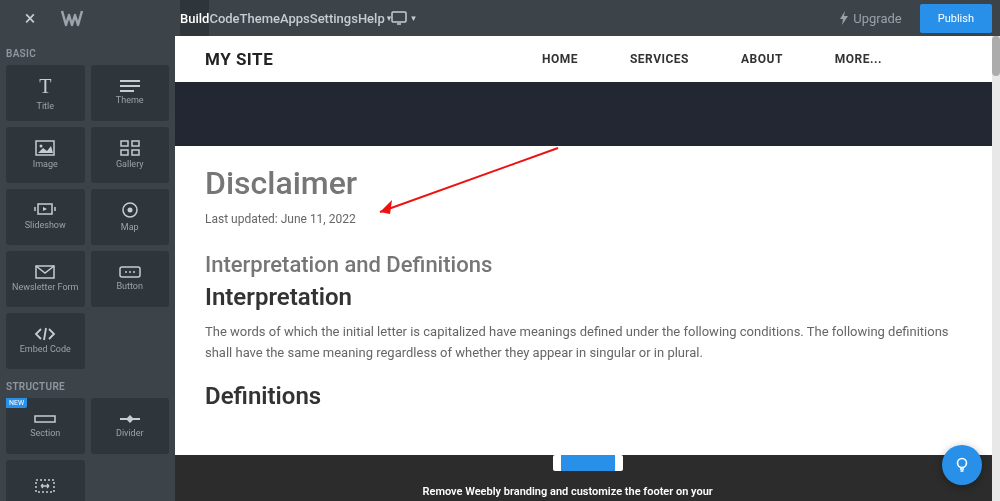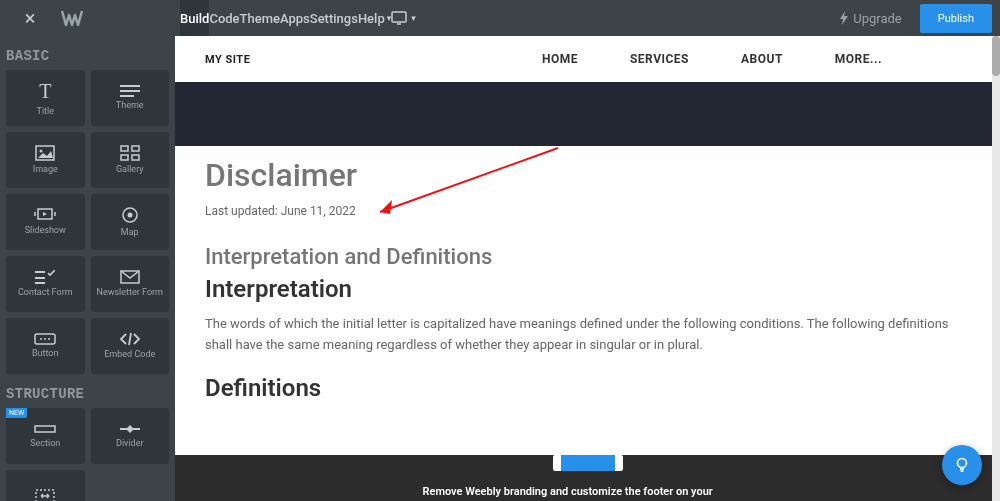--- a/index.html
+++ b/index.html
@@ -9,34 +9,34 @@
 .topbar .close { width: 60px; text-align: center; font-size: 20px; cursor: pointer; color: #c5cdd2; }
 .topbar .logo { width: 90px; text-align: center; }
 .topbar .tabs { display: flex; height: 100%; margin-left: 30px; }
 .topbar .tab { padding: 0 0; display: flex; align-items: center; cursor: pointer; font-weight: 500; }
 .topbar .tab.active { background: #2e363b; color: #fff; }
 .topbar .spacer { flex: 1; }
 .topbar .upgrade { padding: 0 14px; cursor: pointer; display: flex; align-items: center; gap: 4px; font-size: 13px; color: #98a2a8; }
 .topbar .publish { background: #2990ea; color: #fff; padding: 8px 18px; margin: 0 8px 0 4px; border-radius: 2px; font-size: 11px; cursor: pointer; }
 
 .sidebar { position: absolute; top: 36px; left: 0; width: 175px; bottom: 0; background: #3c444a; color: #9aa3a8; font-size: 10px; overflow-y: auto; padding-bottom: 10px; }
-.sidebar .section-label { font-size: 14px; font-weight: 600; padding: 12px 10px 6px 6px; color: #8f989e; letter-spacing: 0.3px; font-family: Liberation Mono, monospace; }
+.sidebar .section-label { font-size: 10px; font-weight: 600; padding: 12px 10px 6px 6px; color: #8f989e; letter-spacing: 0.3px; }
 .sidebar .grid { display: grid; grid-template-columns: 1fr 1fr; gap: 6px; padding: 0 6px; }
 .sidebar .tool { background: #2e363b; border-radius: 3px; height: 56px; display: flex; flex-direction: column; align-items: center; justify-content: center; gap: 4px; cursor: grab; position: relative; }
 .sidebar .tool .ti { font-size: 18px; color: #c5cdd2; display: flex; align-items: center; justify-content: center; }
 .sidebar .tool .tl { font-size: 9px; color: #9aa3a8; text-align: center; line-height: 1.1; }
 .sidebar .new-badge { position: absolute; top: 0; left: 0; background: #2990ea; color: #fff; font-size: 7px; padding: 1px 3px; border-radius: 0 0 2px 0; }
 
 .canvas { position: absolute; top: 36px; left: 175px; right: 8px; bottom: 46px; background: #fff; overflow: hidden; }
 .site-header { height: 46px; background: #fff; display: flex; align-items: center; padding: 0 30px; }
-.site-title { font-weight: 700; font-size: 11px; color: #222; letter-spacing: 0.5px; }
+.site-title { font-weight: 700; font-size: 17px; color: #222; letter-spacing: 0.5px; }
 .site-nav { margin-left: auto; display: flex; gap: 52px; font-size: 12px; color: #333; letter-spacing: 0.5px; margin-right: 80px; font-weight: bold; }
 .site-nav span { cursor: pointer; }
 .hero-dark { height: 64px; background: #232734; }
-.content { padding: 10px 30px; color: #555; }
+.content { padding: 18px 30px; color: #555; }
 .content h1 { font-size: 32px; color: #767676; font-weight: 500; margin-bottom: 10px; }
 .content .updated { font-size: 12px; color: #666; margin-bottom: 26px; }
 .content h2 { font-size: 22px; color: #767676; font-weight: 500; margin-bottom: 6px; }
 .content h3 { font-size: 24px; color: #333; font-weight: 600; margin-bottom: 10px; }
 .content p { font-size: 13px; color: #666; line-height: 1.65; margin-bottom: 18px; }
 
 .arrow { position: absolute; top: 146px; left: 370px; width: 190px; height: 76px; pointer-events: none; }
 
 .footer-banner { position: absolute; left: 175px; right: 0; bottom: 0; height: 46px; background: #2c2c2c; display: flex; align-items: center; padding: 0 16px; color: #fff; font-size: 11px; gap: 14px; flex-direction: column; }
 .footer-banner .thumb { width: 70px; height: 36px; background: #fff; border-radius: 2px; display: flex; align-items: center; justify-content: center; }
@@ -138,31 +138,20 @@
         <div class="tl">Slideshow</div>
       </div>
     <div class="tool">
         <div class="ti">
           <svg width="18" height="18">
             <circle cx="9" cy="9" r="7" stroke="#c5cdd2" stroke-width="1.5" fill="none"></circle>
             <circle cx="9" cy="9" r="2.5" fill="#c5cdd2"></circle>
           </svg>
         </div>
         <div class="tl">Map</div>
-      </div>
-    <div class="tool">
-        <div class="ti">
-          <svg width="20" height="14">
-            <line x1="0" y1="2" x2="10" y2="2" stroke="#c5cdd2" stroke-width="2"></line>
-            <path d="M13 1 L15 3 L20 -2" stroke="#c5cdd2" stroke-width="1.6" fill="none" transform="translate(0,2)"></path>
-            <line x1="0" y1="8" x2="10" y2="8" stroke="#c5cdd2" stroke-width="2"></line>
-            <line x1="0" y1="13" x2="10" y2="13" stroke="#c5cdd2" stroke-width="2"></line>
-          </svg>
-        </div>
-        <div class="tl">Contact Form</div>
       </div>
     <div class="tool">
         <div class="ti">
           <svg width="20" height="14">
             <rect x="1" y="1" width="18" height="12" stroke="#c5cdd2" stroke-width="1.5" fill="none"></rect>
             <path d="M1 1 L10 8 L19 1" stroke="#c5cdd2" stroke-width="1.5" fill="none"></path>
           </svg>
         </div>
         <div class="tl">Newsletter Form</div>
       </div>

